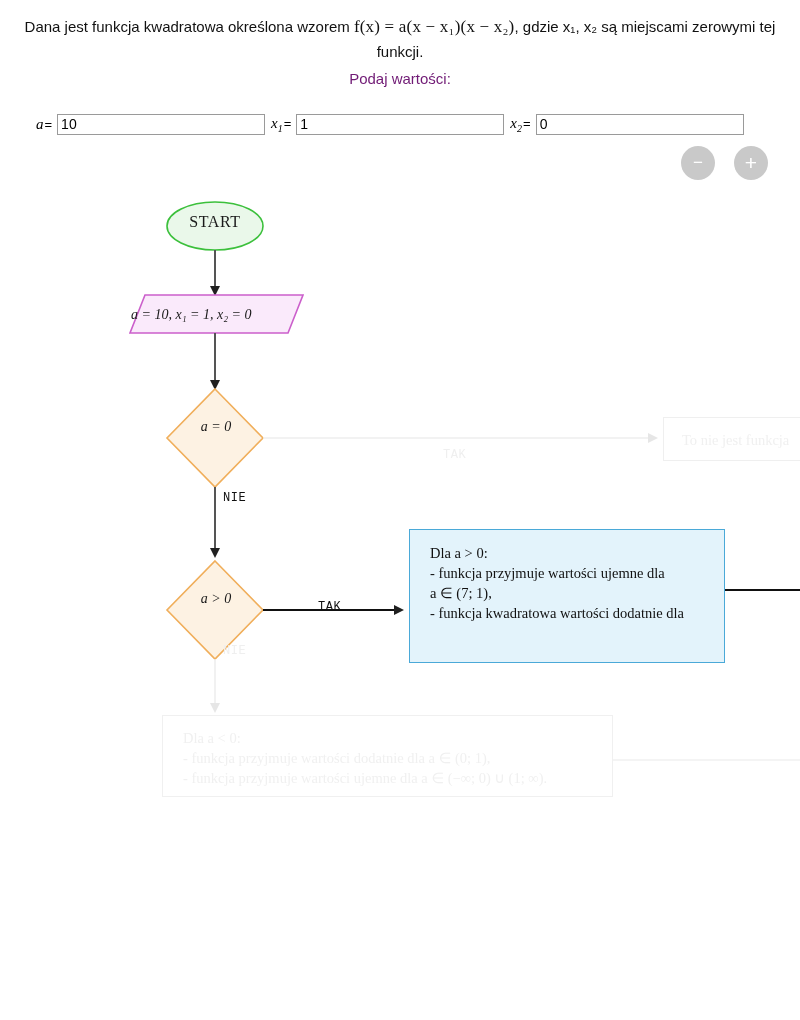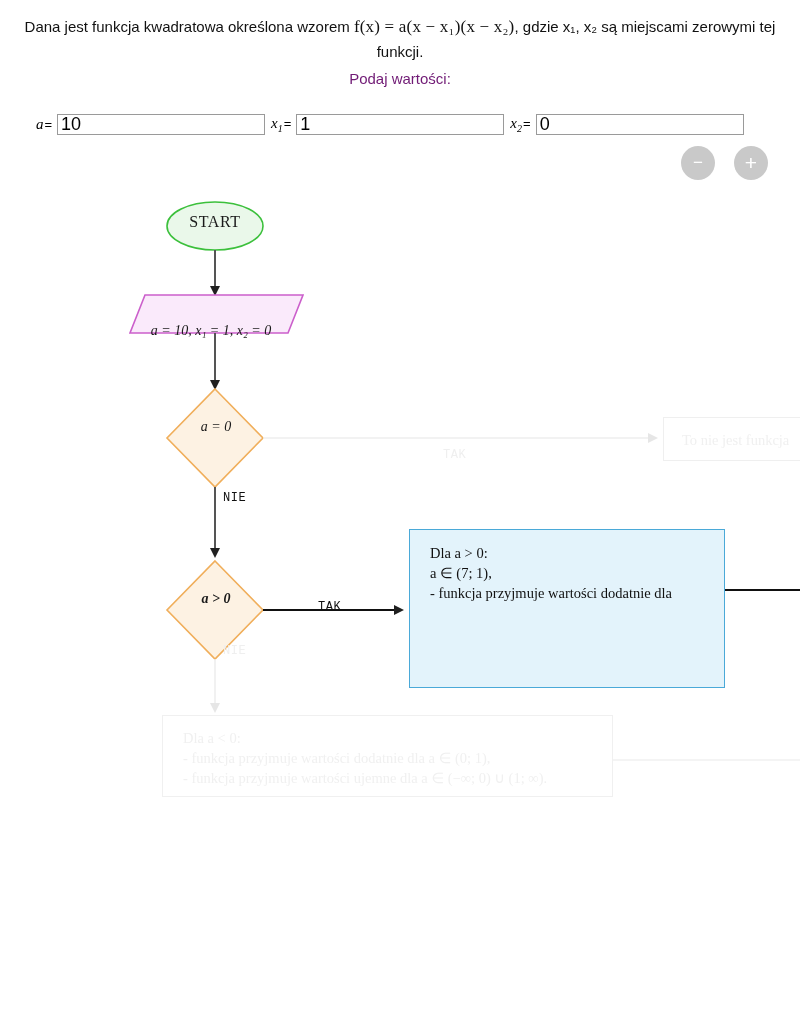--- a/index.html
+++ b/index.html
@@ -69,21 +69,21 @@
     font-style: normal;
     font-size: 13px;
     padding: 0 2px 0 1px;
   }
   .text-input {
     height: 21px;
     box-sizing: border-box;
     border: 1px solid #9a9a9a;
     background: #ffffff;
     font-family: "Liberation Sans", sans-serif;
-    font-size: 18px;
+    font-size: 14px;
     color: #000;
     padding: 7px 3px;
     border-radius: 0;
     outline: none;
   }
   #input-a { width: 208px; }
   #input-x1 { width: 208px; }
   #input-x2 { width: 208px; }
   .gap { width: 6px; }
 
@@ -132,26 +132,24 @@
     white-space: nowrap;
   }
   .start-text {
     left: 166px; top: 25px; width: 98px;
     text-align: center;
     font-size: 16px;
     letter-spacing: .6px;
   }
   .io-text {
     left: 131px; top: 119px; width: 160px;
-    text-align: center;
     font-size: 14px;
-    margin-top: 16px;
   }
   .dec1-text { left: 176px; top: 231px; width: 80px; text-align: center; }
-  .dec2-text { left: 176px; top: 403px; width: 80px; text-align: center; font-weight: bold; }
+  .dec2-text { left: 176px; top: 403px; width: 80px; text-align: center; }
 
   .edge-label {
     position: absolute;
     font-family: Liberation Mono, monospace;
     font-size: 12px;
     color: #111;
     letter-spacing: .5px;
   }
   .edge-label.faded { color: #efefef; }
   #label-nie-1 { left: 223px; top: 303px; }
@@ -162,21 +160,21 @@
   
   .result-box {
     position: absolute;
     box-sizing: border-box;
     font-family: "Liberation Serif", serif;
     font-size: 14.5px;
     line-height: 20px;
   }
   #box-positive {
     left: 409px; top: 341px;
-    width: 316px; height: 159px;
+    width: 316px; height: 134px;
     background: #e3f3fb;
     border: 1px solid #4aa9d8;
     padding: 13px 0 0 20px;
     color: #101010;
   }
   #box-not-function {
     left: 663px; top: 229px;
     width: 200px; height: 44px;
     background: #ffffff;
     border: 1px solid #efefef;
@@ -272,22 +270,23 @@
   <div class="edge-label faded" id="label-tak-1">TAK</div>
   <div class="edge-label" id="label-tak-2">TAK</div>
   <div class="edge-label faded" id="label-nie-2">NIE</div>
 
   <div class="result-box" id="box-not-function">
     <span>To nie jest funkcja</span>
   </div>
 
   <div class="result-box" id="box-positive">
     <div class="result-line">Dla a &gt; 0:</div>
+    <div class="result-line">- funkcja przyjmuje wartości ujemne dla</div>
     <div class="result-line">a ∈ (7; 1),</div>
-    <div class="result-line">- funkcja przyjmuje wartości dodatnie dla</div>
+    <div class="result-line">- funkcja kwadratowa wartości dodatnie dla</div>
   </div>
 
   <div class="result-box" id="box-negative">
     <div class="result-line">Dla a &lt; 0:</div>
     <div class="result-line">- funkcja przyjmuje wartości dodatnie dla a ∈ (0; 1),</div>
     <div class="result-line">- funkcja przyjmuje wartości ujemne dla a ∈ (−∞; 0) ∪ (1; ∞).</div>
   </div>
 
 </div>
 

